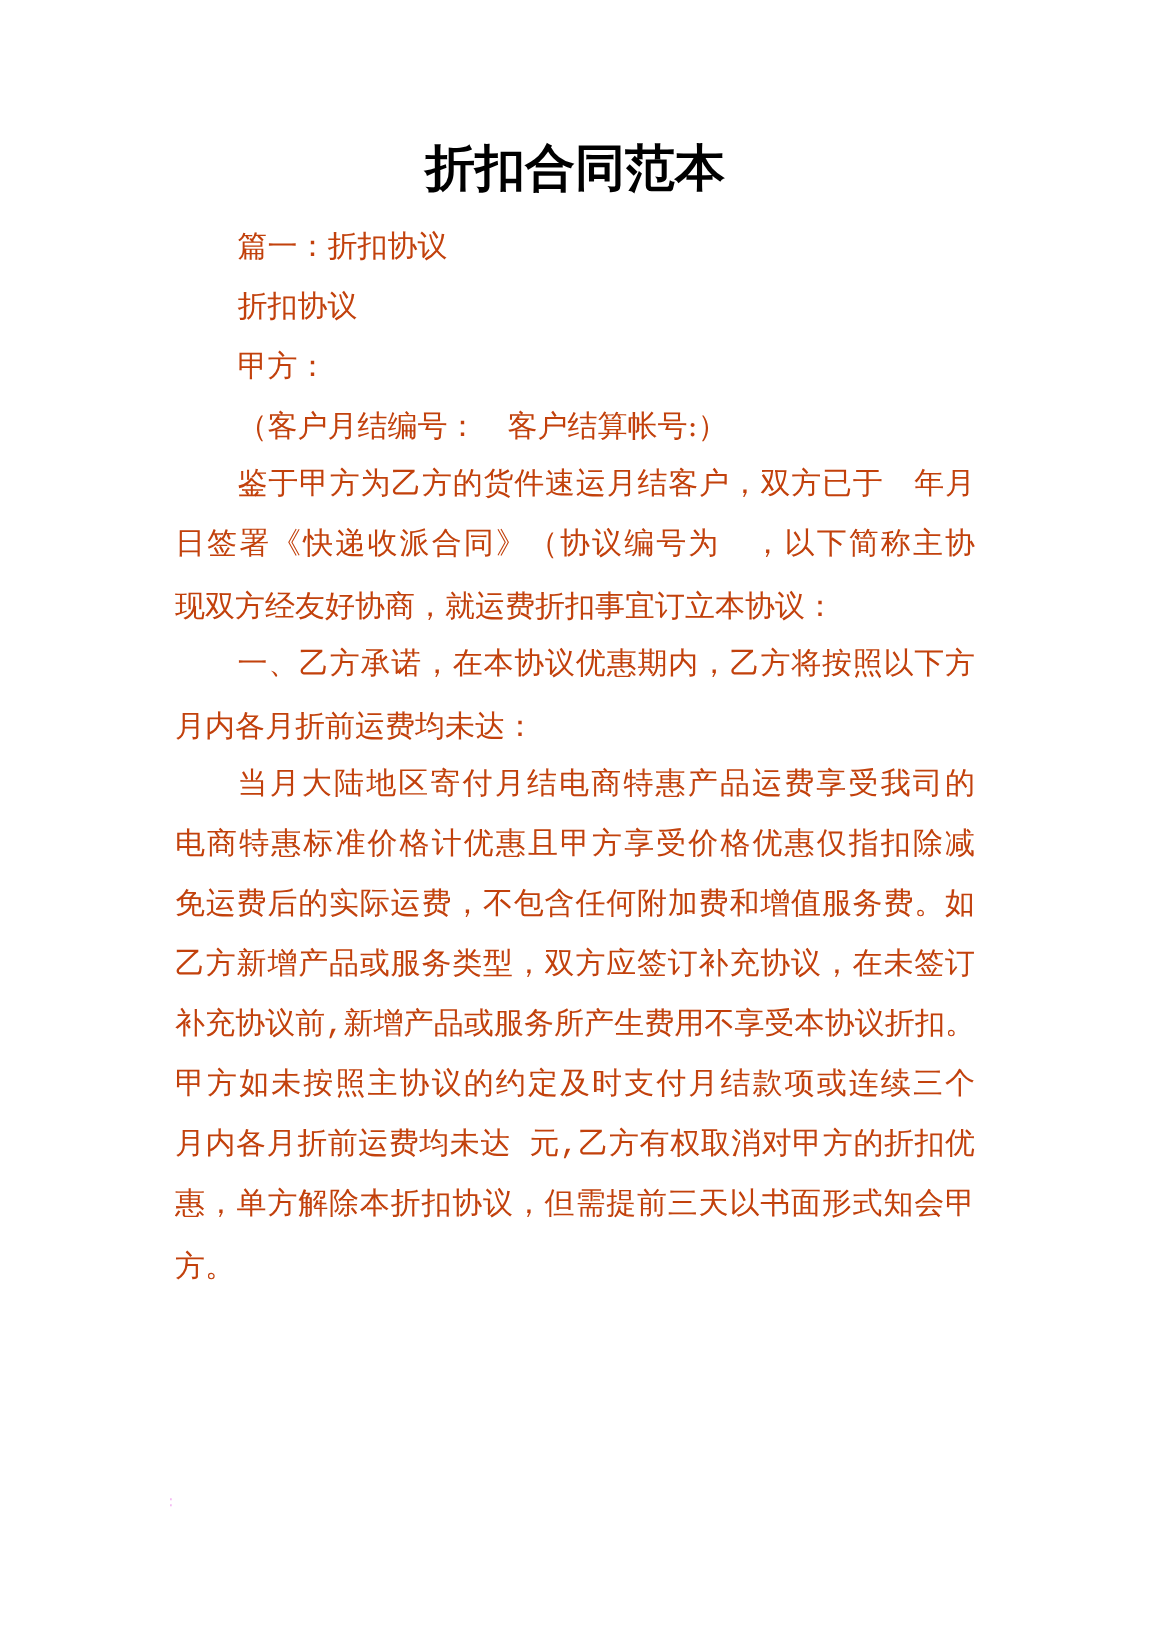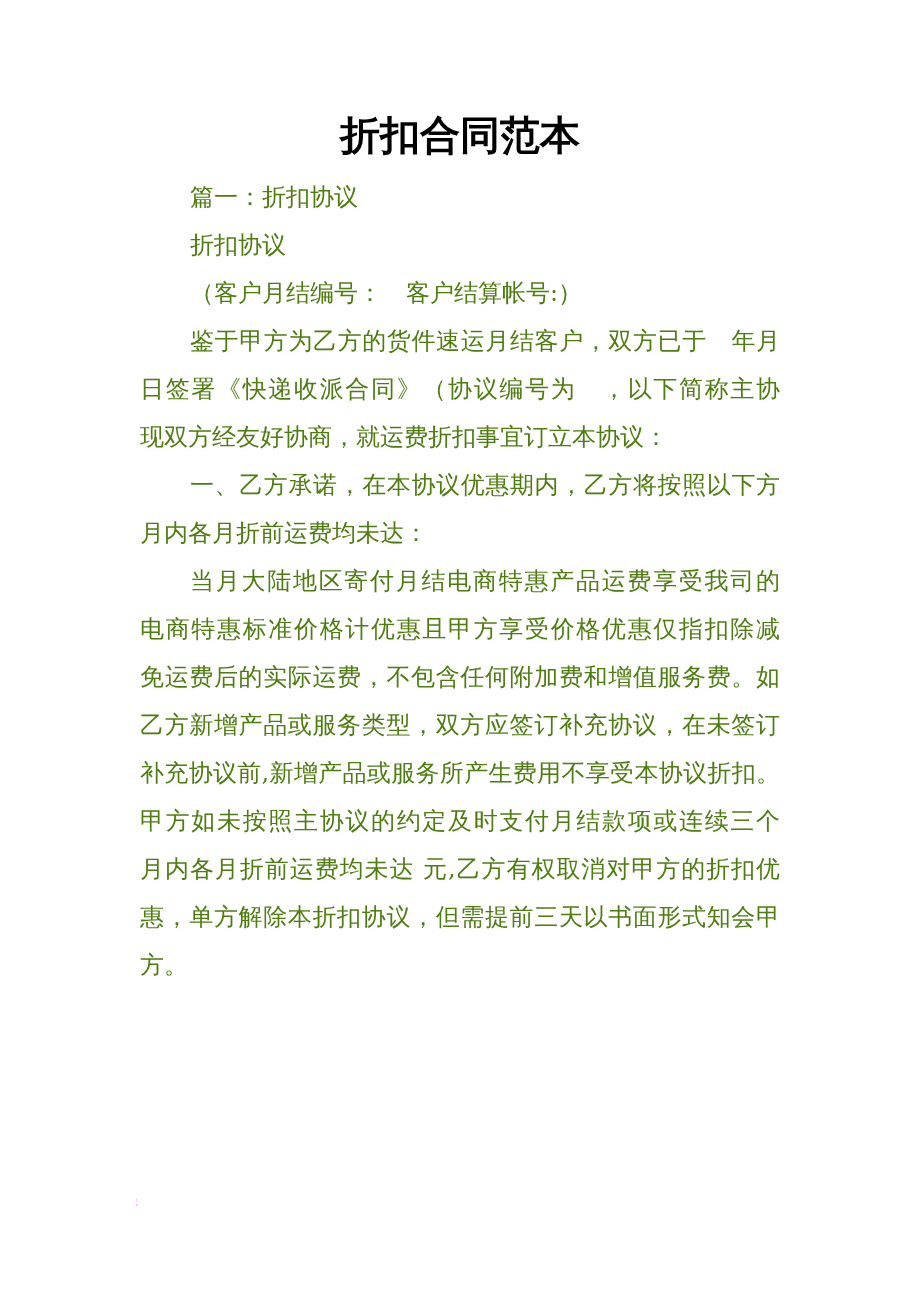--- a/index.html
+++ b/index.html
@@ -31,31 +31,32 @@
   .doc-body {
     position: absolute;
     left: 140px;
     top: 173px;
     width: 640px;
   }
   .line {
     height: 48px;
     line-height: 48px;
     font-size: 24px;
-    color: #4d7c0f;
+    color: #c2410c;
     overflow: hidden;
     white-space: pre;
     text-align: left;
   }
   .line.indent {
     text-indent: 50px;
   }
   .line.justify {
     white-space: normal;
     text-align: justify;
+    font-family: Liberation Mono, monospace;
   }
   
   .line.justify::after {
     content: "";
     display: inline-block;
     width: 100%;
     height: 0;
   }
   .scan-artifact {
     position: absolute;
@@ -69,20 +70,21 @@
 </style>
 </head>
 <body>
 
 <div class="page">
   <div class="doc-title">折扣合同范本</div>
 
   <div class="doc-body">
       <div class="line indent">篇一：折扣协议</div>
       <div class="line indent">折扣协议</div>
+      <div class="line indent">甲方：</div>
       <div class="line indent">（客户月结编号：　客户结算帐号:）</div>
       <div class="line indent justify">鉴于甲方为乙方的货件速运月结客户，双方已于　年月</div>
       <div class="line justify">日签署《快递收派合同》（协议编号为　，以下简称主协议)，</div>
       <div class="line">现双方经友好协商，就运费折扣事宜订立本协议：</div>
       <div class="line indent justify">一、乙方承诺，在本协议优惠期内，乙方将按照以下方</div>
       <div class="line">月内各月折前运费均未达：</div>
       <div class="line indent justify">当月大陆地区寄付月结电商特惠产品运费享受我司的</div>
       <div class="line justify">电商特惠标准价格计优惠且甲方享受价格优惠仅指扣除减</div>
       <div class="line justify">免运费后的实际运费，不包含任何附加费和增值服务费。如</div>
       <div class="line justify">乙方新增产品或服务类型，双方应签订补充协议，在未签订</div>

